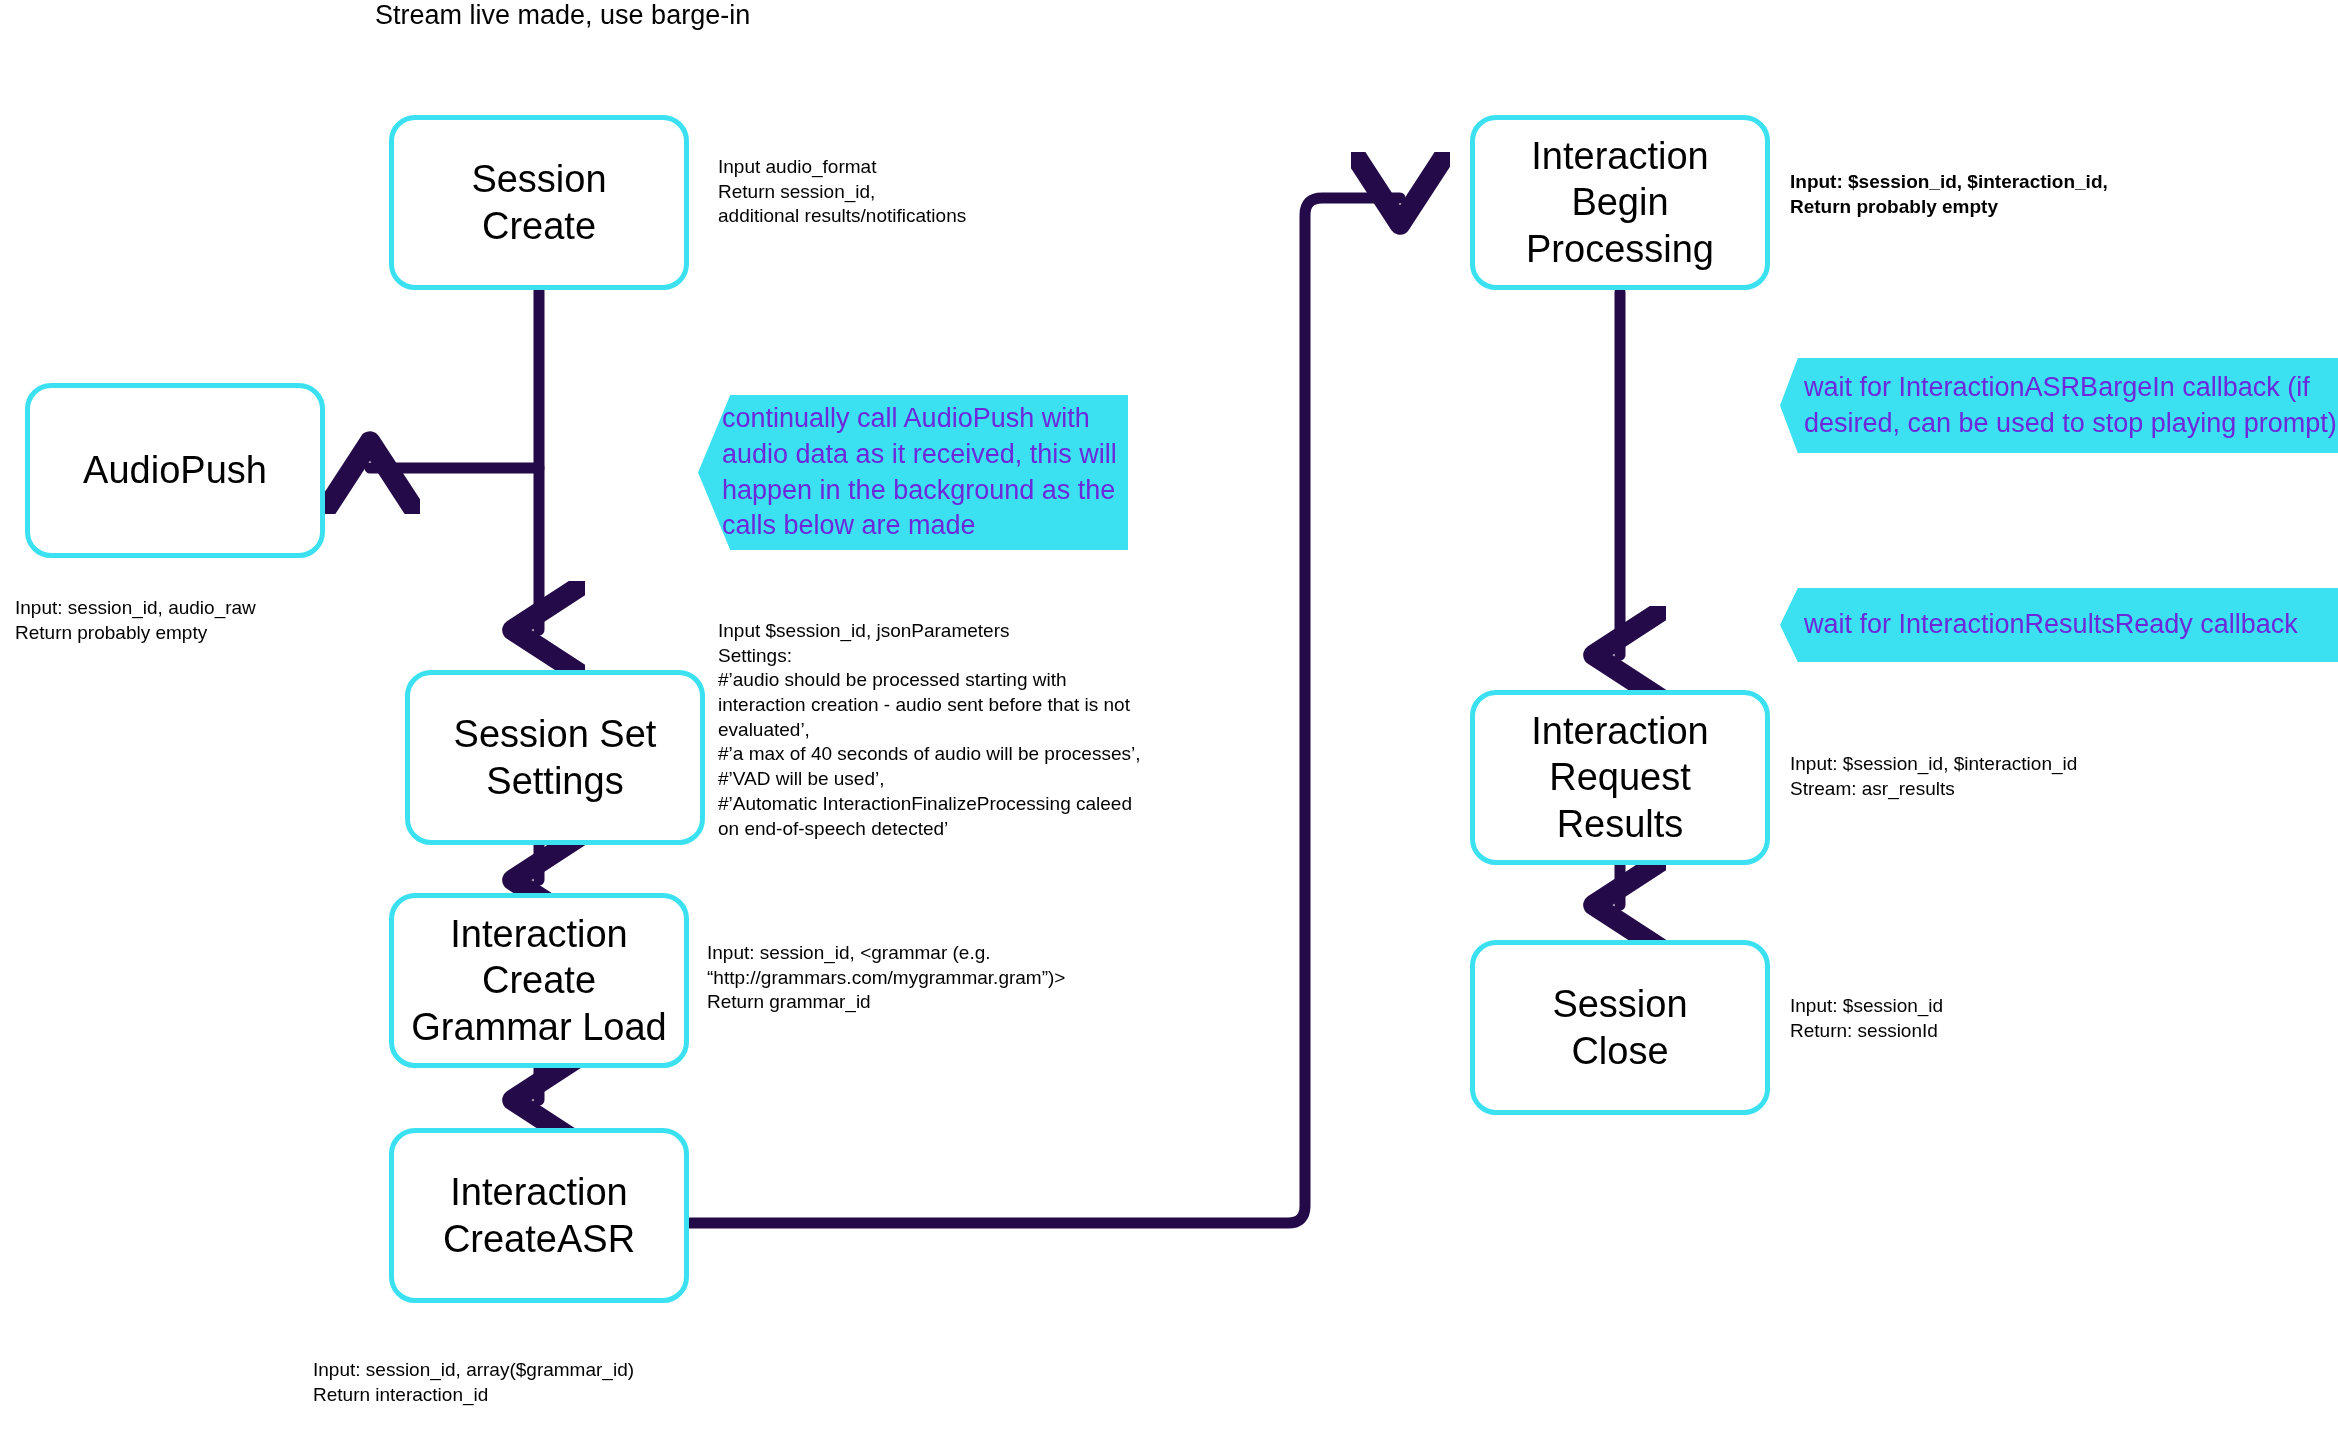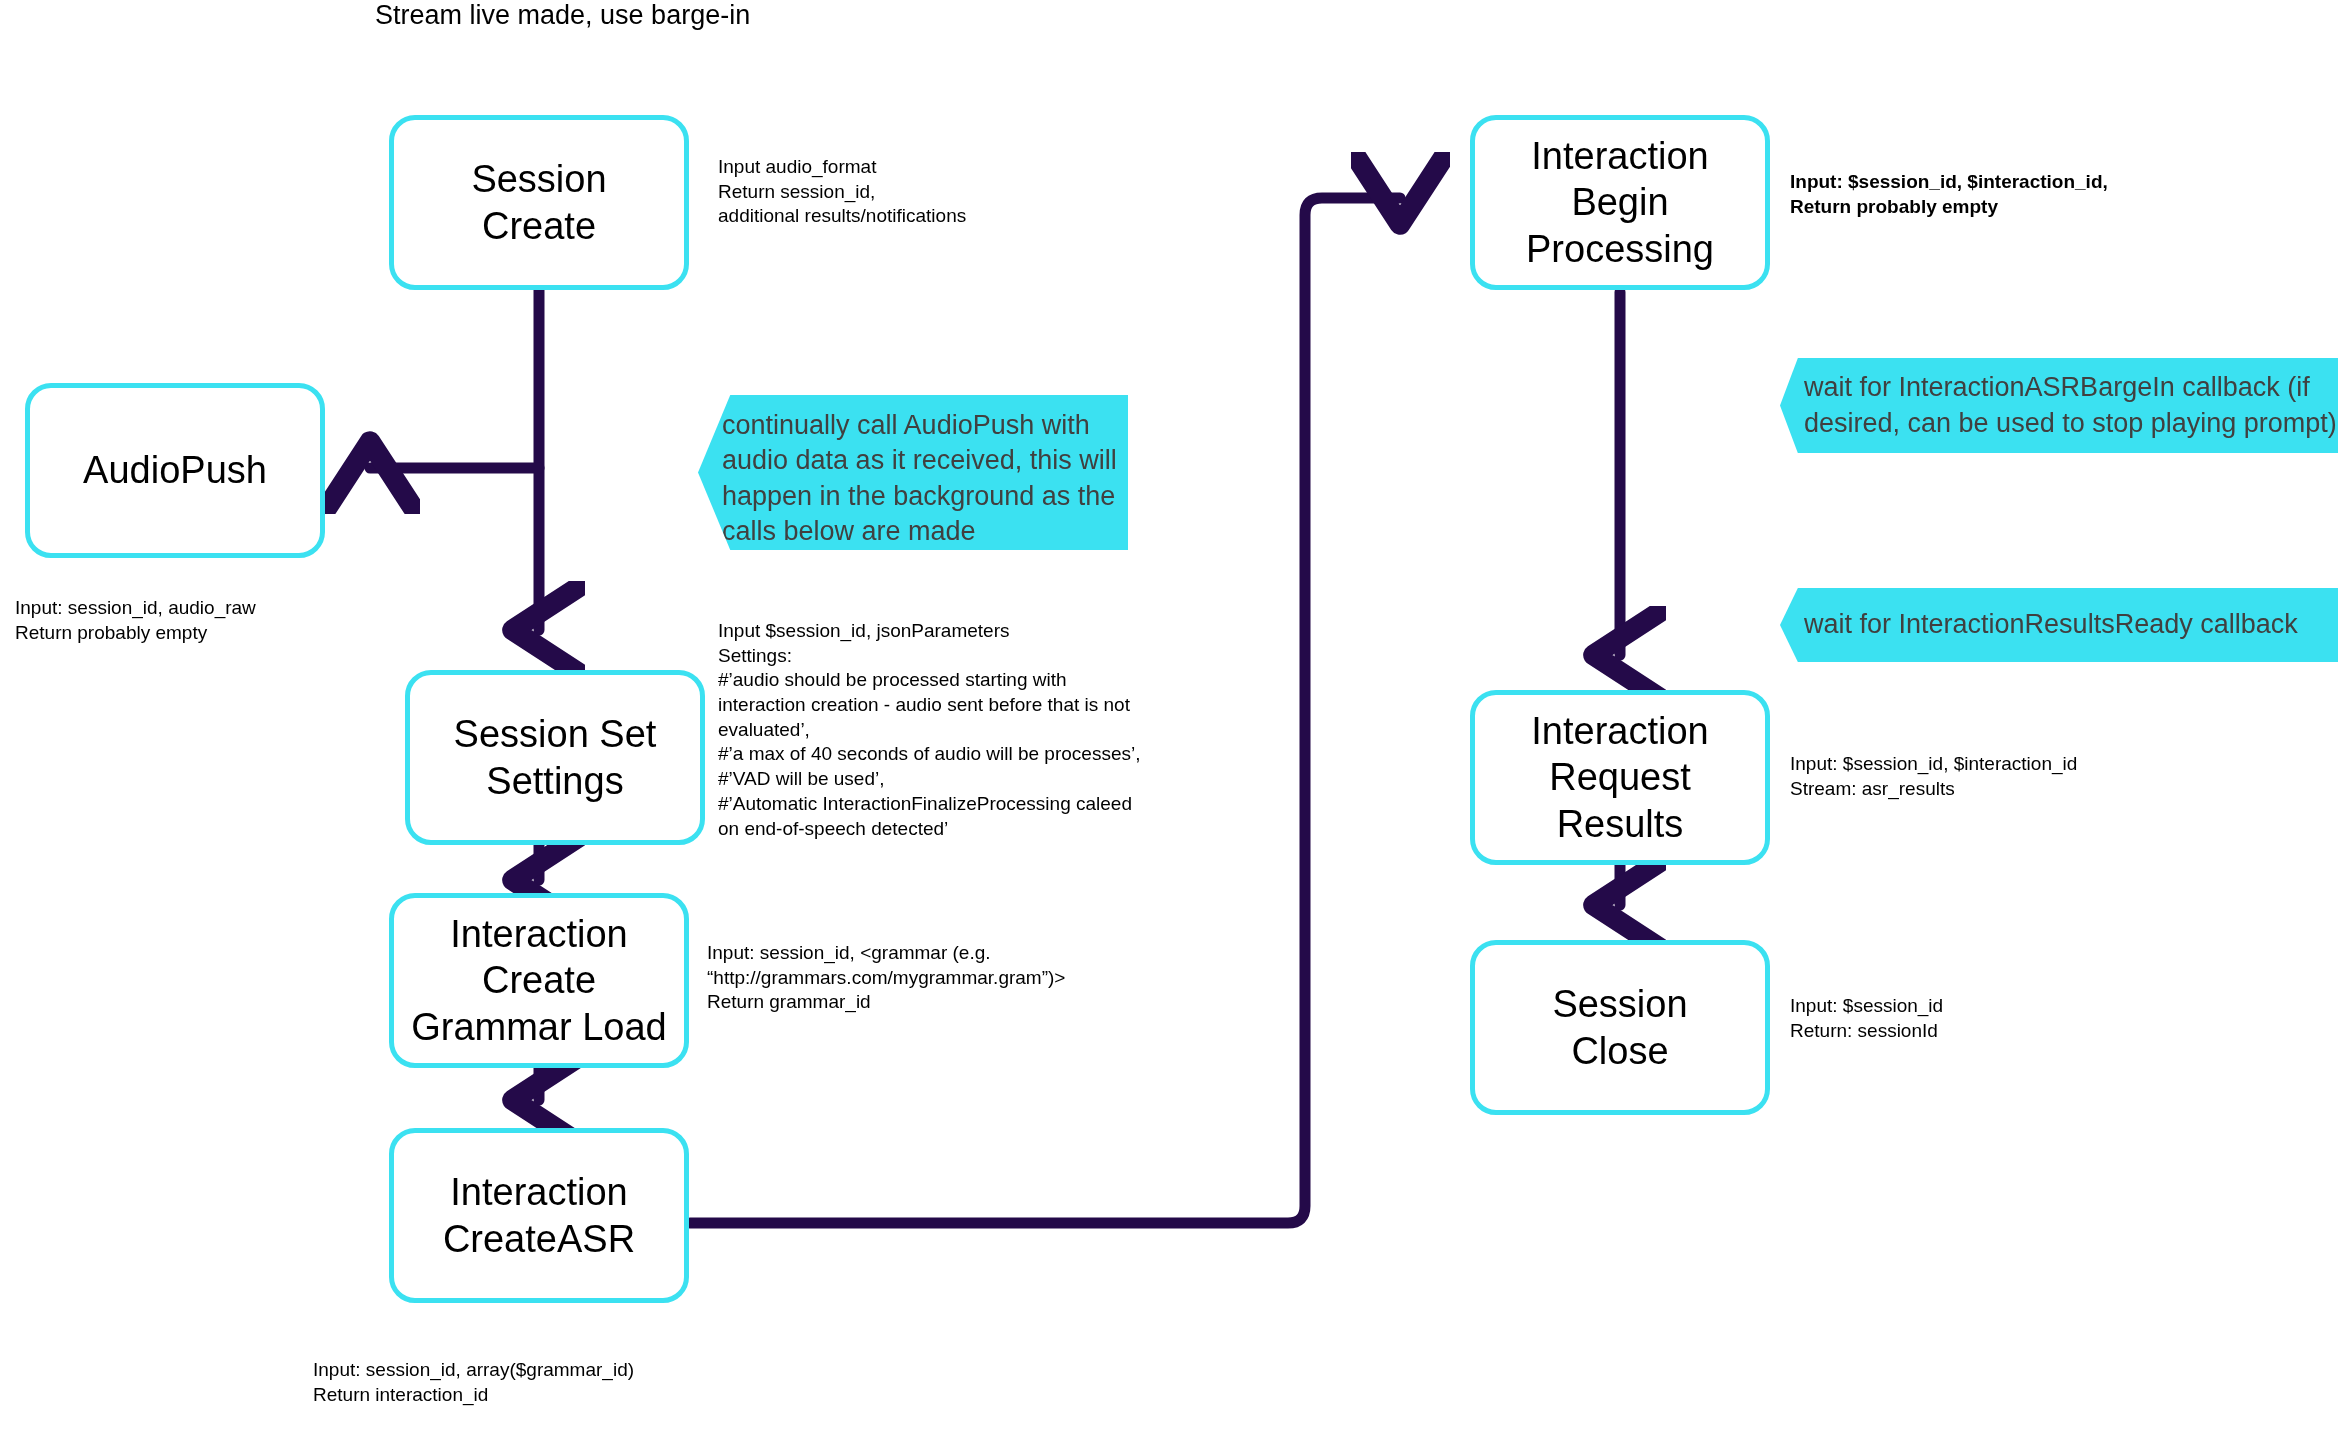--- a/index.html
+++ b/index.html
@@ -43,34 +43,33 @@
     position: absolute;
     color: #000000;
     font-size: 19px;
     line-height: 1.30;
     white-space: pre-line;
     font-family: "Liberation Sans", sans-serif;
   }
   .callout {
     position: absolute;
     background: #3BE1F1;
-    color: #404040;
+    color: #6d28d9;
     font-size: 27px;
     line-height: 1.32;
     white-space: pre-line;
     box-sizing: border-box;
     display: flex;
     align-items: center;
     -webkit-clip-path: polygon(0% 50%, 3.2% 0%, 100% 0%, 100% 100%, 3.2% 100%);
     clip-path: polygon(0% 50%, 3.2% 0%, 100% 0%, 100% 100%, 3.2% 100%);
   }
   .callout.wide-notch {
     -webkit-clip-path: polygon(0% 50%, 7.5% 0%, 100% 0%, 100% 100%, 7.5% 100%);
     clip-path: polygon(0% 50%, 7.5% 0%, 100% 0%, 100% 100%, 7.5% 100%);
-    align-items: flex-end;
   }
   .callout .ctext {
     padding-left: 24px;
   }
   .title-text {
     position: absolute;
     color: #000000;
     font-size: 27px;
     font-family: "Liberation Sans", sans-serif;
     white-space: pre-line;

